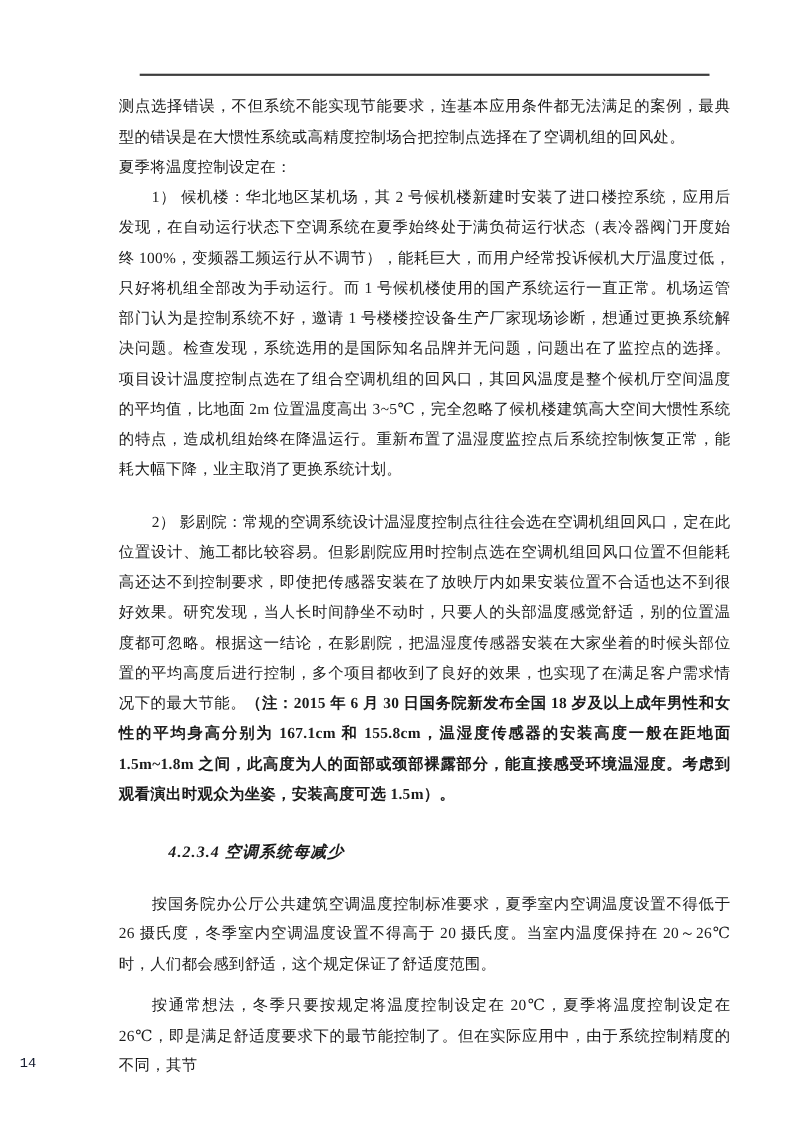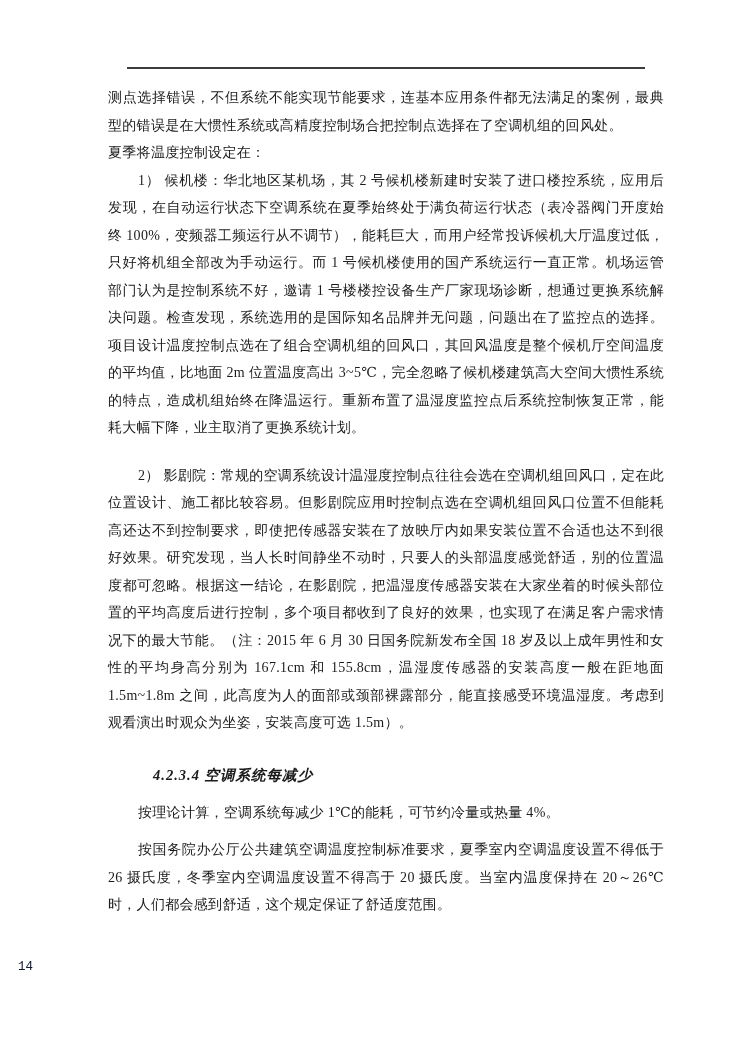--- a/index.html
+++ b/index.html
@@ -43,21 +43,21 @@
   .indent {
     text-indent: 30px;
   }
   .gap-before {
     margin-top: 20px;
   }
   .spaced {
     margin-top: 10px;
   }
   .note-bold {
-    font-weight: 400;
+    font-weight: 700;
   }
   .section-heading {
     margin: 24px 0 0 45px;
     font-size: 14.5px;
     line-height: 28px;
     font-weight: 700;
     font-style: italic;
     letter-spacing: 1px;
     text-align: left;
   }
@@ -89,22 +89,22 @@
     <p class="para">夏季将温度控制设定在：</p>
 
     <p class="para indent">1）  候机楼：华北地区某机场，其 2 号候机楼新建时安装了进口楼控系统，应用后发现，在自动运行状态下空调系统在夏季始终处于满负荷运行状态（表冷器阀门开度始终 100%，变频器工频运行从不调节），能耗巨大，而用户经常投诉候机大厅温度过低，只好将机组全部改为手动运行。而 1 号候机楼使用的国产系统运行一直正常。机场运管部门认为是控制系统不好，邀请 1 号楼楼控设备生产厂家现场诊断，想通过更换系统解决问题。检查发现，系统选用的是国际知名品牌并无问题，问题出在了监控点的选择。项目设计温度控制点选在了组合空调机组的回风口，其回风温度是整个候机厅空间温度的平均值，比地面 2m 位置温度高出 3~5℃，完全忽略了候机楼建筑高大空间大惯性系统的特点，造成机组始终在降温运行。重新布置了温湿度监控点后系统控制恢复正常，能耗大幅下降，业主取消了更换系统计划。</p>
 
     <p class="para indent gap-before"><span>2）  影剧院：常规的空调系统设计温湿度控制点往往会选在空调机组回风口，定在此位置设计、施工都比较容易。但影剧院应用时控制点选在空调机组回风口位置不但能耗高还达不到控制要求，即使把传感器安装在了放映厅内如果安装位置不合适也达不到很好效果。研究发现，当人长时间静坐不动时，只要人的头部温度感觉舒适，别的位置温度都可忽略。根据这一结论，在影剧院，把温湿度传感器安装在大家坐着的时候头部位置的平均高度后进行控制，多个项目都收到了良好的效果，也实现了在满足客户需求情况下的最大节能。</span><span class="note-bold">（注：2015 年 6 月 30 日国务院新发布全国 18 岁及以上成年男性和女性的平均身高分别为 167.1cm 和 155.8cm，温湿度传感器的安装高度一般在距地面 1.5m~1.8m 之间，此高度为人的面部或颈部裸露部分，能直接感受环境温湿度。考虑到观看演出时观众为坐姿，安装高度可选 1.5m）。</span></p>
 
     <h4 class="section-heading">4.2.3.4 空调系统每减少</h4>
 
     <div class="heading-space"></div>
 
-    <p class="para indent">按理论计算，空调系统每减少 1℃的能耗，可节约冷量或热量 4%。</p>
 
     <p class="para indent spaced">按国务院办公厅公共建筑空调温度控制标准要求，夏季室内空调温度设置不得低于 26 摄氏度，冬季室内空调温度设置不得高于 20 摄氏度。当室内温度保持在 20～26℃时，人们都会感到舒适，这个规定保证了舒适度范围。</p>
 
+    <p class="para indent spaced">按通常想法，冬季只要按规定将温度控制设定在 20℃，夏季将温度控制设定在 26℃，即是满足舒适度要求下的最节能控制了。但在实际应用中，由于系统控制精度的不同，其节</p>
 
   </div>
 
   <div class="page-number">14</div>
 
 </div>
 
 </body></html>

